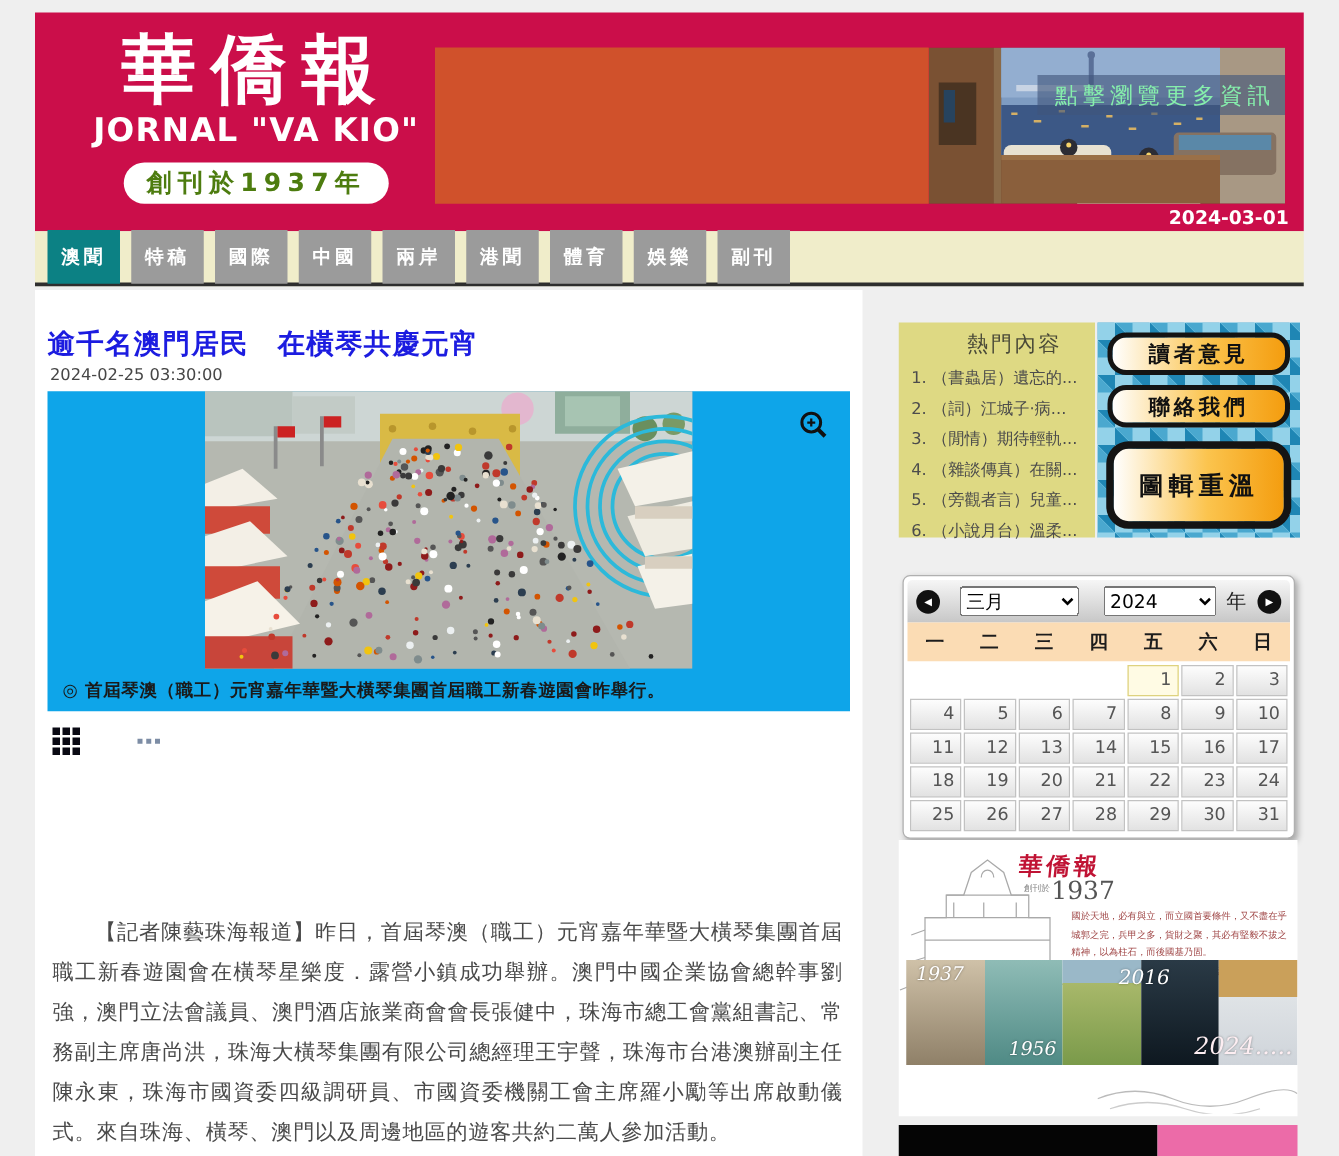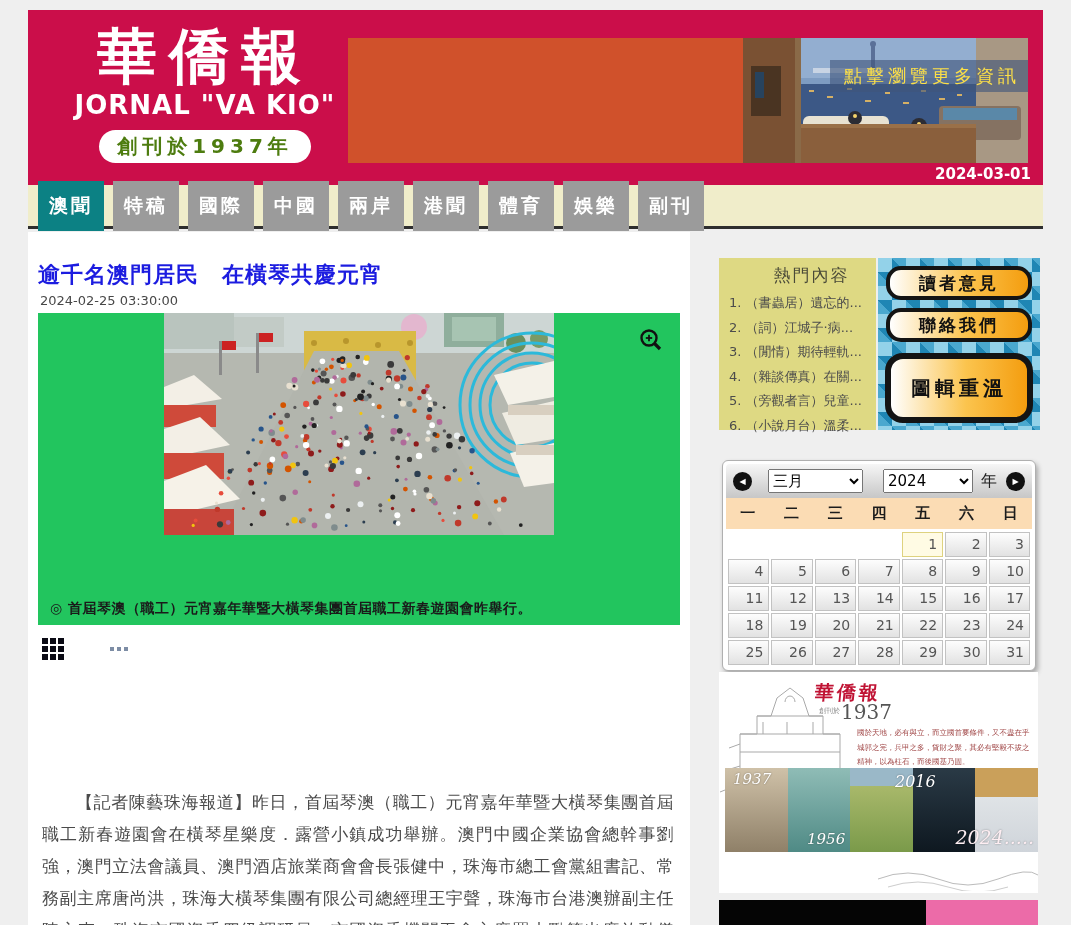--- a/index.html
+++ b/index.html
@@ -14,33 +14,33 @@
   .logo-sub{font-weight:bold;font-size:26px;letter-spacing:1px;margin-top:2px;white-space:nowrap;}
   .logo-pill{display:inline-block;background:#fff;color:#4d7c0f;border-radius:18px;padding:3px 18px;font-size:20px;font-weight:bold;letter-spacing:5px;margin-top:10px;white-space:nowrap;}
   .banner{position:absolute;left:320px;top:28px;width:680px;height:125px;display:flex;cursor:pointer;}
   .banner-left{width:395px;background:#d0512b;position:relative;color:#fff;}
   .fan-wrap{position:absolute;left:28px;top:12px;width:120px;text-align:center;}
   .fan-brand{font-size:10px;letter-spacing:1px;margin-top:2px;white-space:nowrap;}
   .fan-brand2{font-size:9px;letter-spacing:2px;}
   .banner-text{position:absolute;left:155px;top:16px;width:235px;text-align:center;
     font-family:"DejaVu Serif","Liberation Serif",serif;font-size:16px;letter-spacing:2px;line-height:31px;white-space:nowrap;}
   .banner-right{flex:1;position:relative;overflow:hidden;}
-  .banner-cta{position:absolute;right:0;top:22px;background:rgba(64,86,122,.62);color:#fde047;
+  .banner-cta{position:absolute;right:0;top:22px;background:rgba(64,86,122,.62);color:#86efac;
     font-family:"DejaVu Serif","Liberation Serif",serif;font-size:18px;letter-spacing:4px;padding:4px 8px 4px 14px;white-space:nowrap;}
   .header-date{position:absolute;right:12px;bottom:2px;color:#fff;font-size:15px;font-weight:bold;}
   
   .nav{position:absolute;left:28px;top:185px;width:1015px;height:44px;background:#f0edca;border-bottom:3px solid #2e2e2e;
     display:flex;align-items:center;gap:9px;padding-left:10px;box-sizing:border-box;}
-  .nav-btn{padding:12px 11px;color:#fff;font-weight:bold;font-size:19px;letter-spacing:3px;background:#9b9b9b;cursor:pointer;white-space:nowrap;}
+  .nav-btn{padding:12px 11px;color:#fff;font-weight:bold;font-size:15px;letter-spacing:3px;background:#9b9b9b;cursor:pointer;white-space:nowrap;}
   .nav-btn.active{background:#0c8184;}
   
   .main-card{position:absolute;left:28px;top:232px;width:662px;height:693px;background:#fff;}
   .article-title{margin:28px 0 0 10px;color:#1c1ce0;font-size:22px;font-weight:bold;letter-spacing:1px;}
   .article-date{margin:3px 0 0 12px;color:#474747;font-size:13px;line-height:15px;}
-  .viewer{margin:5px 0 0 10px;width:642px;height:312px;background:#22c55e;position:relative;}
+  .viewer{margin:5px 0 0 10px;width:642px;height:256px;background:#0ea5e9;position:relative;}
   .photo{position:absolute;left:126px;top:0;width:390px;height:222px;cursor:pointer;}
   .zoom-icon{position:absolute;right:16px;top:14px;cursor:pointer;}
   .caption{position:absolute;left:12px;bottom:7px;font-size:14px;color:#1a1a1a;font-weight:bold;letter-spacing:.5px;white-space:nowrap;}
   .toolbar{margin:13px 0 0 14px;display:flex;align-items:center;gap:46px;}
   .grid-icon{display:grid;grid-template-columns:repeat(3,6px);grid-template-rows:repeat(3,6px);gap:2px;cursor:pointer;}
   .grid-icon i{background:#0a0a14;}
   .dots-icon{display:flex;gap:3px;cursor:pointer;}
   .dots-icon i{width:4px;height:4px;background:#7d8da5;}
   .article-body{margin:126px 16px 0 14px;font-size:17px;color:#4a4a4a;line-height:32px;text-indent:2em;text-align:justify;letter-spacing:.5px;}
   

